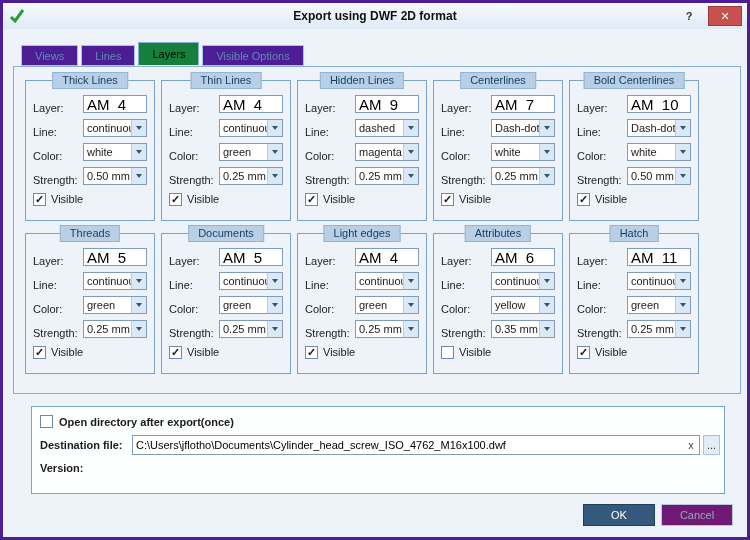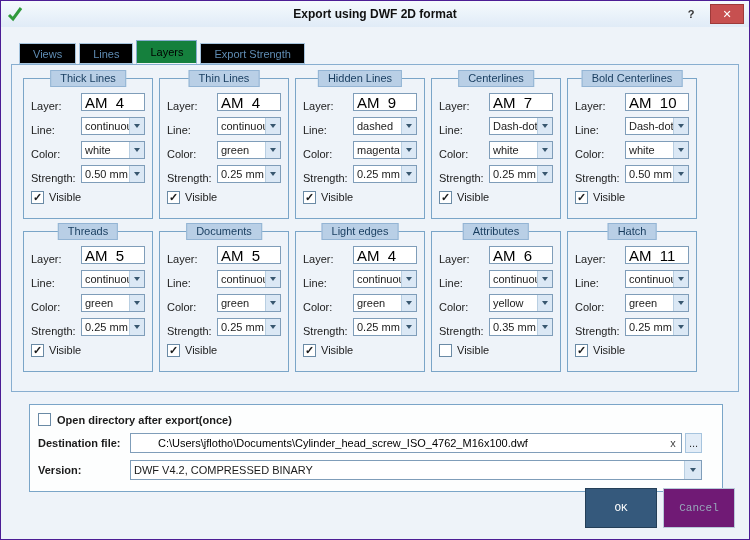--- a/index.html
+++ b/index.html
@@ -1,63 +1,63 @@
 <!DOCTYPE html>
 <html><head>
 <meta charset="utf-8">
 <style>
   html,body{margin:0;padding:0;background:#c9d6e4;}
   *{box-sizing:border-box;}
   body{font-family:"Liberation Sans", sans-serif;font-size:11px;color:#1b1b1b;}
-  .window{width:750px;height:540px;border:1px solid #4c1d95;background:#eef3f9;position:relative;overflow:hidden;}
+  .window{width:750px;height:540px;border:3px solid #4c1d95;background:#eef3f9;position:relative;overflow:hidden;}
 
   
   .titlebar{height:26px;background:linear-gradient(#f5fafd,#e0ebf7);position:relative;display:flex;align-items:center;}
   .app-icon{margin-left:6px;width:16px;height:16px;display:flex;align-items:center;}
   .title{position:absolute;left:0;right:0;text-align:center;font-weight:bold;font-size:12px;color:#101010;pointer-events:none;}
   .help-btn{position:absolute;right:46px;top:3px;width:24px;height:20px;display:flex;align-items:center;justify-content:center;font-weight:bold;color:#333;}
   .close-btn{position:absolute;right:5px;top:3px;width:34px;height:20px;background:#c75050;border:1px solid #9e3a3a;color:#fff;display:flex;align-items:center;justify-content:center;font-size:11px;}
 
   
   .tabs{position:absolute;left:18px;top:42px;display:flex;gap:3px;z-index:3;}
-  .tab{height:21px;padding:0 13px;display:flex;align-items:center;background:#000000;border:1px solid #a6c4de;color:#5f8cb3;}
+  .tab{height:21px;padding:0 13px;display:flex;align-items:center;background:#4c1d95;border:1px solid #a6c4de;color:#5f8cb3;}
   .tab.active{height:24px;margin-top:-3px;background:#15803d;border-color:#88aed0;border-bottom:1px solid #eef3f9;color:#000;font-weight:normal;}
 
   
   .panel{position:absolute;left:10px;top:63px;width:728px;height:328px;border:1px solid #88aed0;padding:13px 11px;display:flex;flex-direction:column;gap:12px;}
   .row{display:flex;gap:6px;}
 
   .group{width:130px;height:141px;border:1px solid #7aa5c8;position:relative;padding:13px 7px 5px;}
   .group-title{position:absolute;top:-9px;left:50%;transform:translateX(-50%);background:#b9cfe6;border:1px solid #93b4d4;color:#173c5e;padding:1px 9px;white-space:nowrap;line-height:13px;}
   .frow{display:flex;align-items:center;height:20px;margin-bottom:4px;}
   .flabel{width:50px;flex-shrink:0;margin-top:8px;}
   .txt{flex:1;width:100%;height:18px;border:1px solid #7f9db9;background:#fff;font-family:inherit;font-size:15px;padding:0 3px;min-width:0;}
   .dd{flex:1;height:18px;border:1px solid #7f9db9;background:#fff;display:flex;align-items:stretch;min-width:0;}
   .dd-text{flex:1;padding-left:3px;display:flex;align-items:center;overflow:hidden;white-space:nowrap;}
   .dd-btn{width:15px;background:#dbe8f5;border-left:1px solid #b9cfe2;display:flex;align-items:center;justify-content:center;}
   .dd-arrow{width:0;height:0;border-left:3.5px solid transparent;border-right:3.5px solid transparent;border-top:4px solid #38576f;}
   .vrow{display:flex;align-items:flex-start;gap:5px;margin-top:7px;}
   .cb{width:13px;height:13px;border:1px solid #6a8aa5;background:#fff;display:flex;align-items:center;justify-content:center;color:#1a1a1a;flex-shrink:0;}
   .cb.checked::after{content:"✓";font-weight:bold;font-size:11px;margin-top:-1px;}
 
   
-  .footer{position:absolute;left:28px;top:403px;width:694px;height:88px;background:#fdfefe;border:1px solid #7aa5c8;padding:8px 20px 6px 8px;}
+  .footer{position:absolute;left:28px;top:403px;width:694px;height:88px;background:#fdfefe;border:1px solid #7aa5c8;padding:8px 4px 6px 8px;}
   .frow2{display:flex;align-items:center;margin-bottom:7px;}
   .footer-label{width:92px;flex-shrink:0;font-weight:bold;}
   .bold-label{font-weight:bold;}
   .dest-wrap{flex:1;height:20px;border:1px solid #7f9db9;background:#fff;display:flex;align-items:center;min-width:0;}
-  .dest-input{flex:1;border:none;outline:none;height:100%;font-family:inherit;font-size:11px;padding:0 3px;min-width:0;background:transparent;margin-left:24px;}
+  .dest-input{flex:1;border:none;outline:none;height:100%;font-family:inherit;font-size:11px;padding:0 3px;min-width:0;background:transparent;}
   .clear-x{width:16px;text-align:center;color:#444;flex-shrink:0;}
   .browse-btn{width:17px;height:20px;margin-left:3px;background:#e3edf7;border:1px solid #a6c4de;display:flex;align-items:center;justify-content:center;color:#333;flex-shrink:0;}
   .dd-large{flex:1;height:20px;border:1px solid #7f9db9;background:#fff;display:flex;align-items:stretch;min-width:0;}
   .dd-large .dd-btn{width:17px;}
 
   
   .actions{position:absolute;right:14px;bottom:11px;display:flex;gap:6px;}
-  .btn{width:72px;height:40px;display:flex;align-items:center;justify-content:center;font-family:Liberation Mono, monospace;}
+  .btn{width:72px;height:22px;display:flex;align-items:center;justify-content:center;}
   .btn-ok{background:#35597c;border:1px solid #243f58;color:#fff;}
   .btn-cancel{background:#701a75;border:1px solid #b8cad9;color:#97a8ba;}
 </style>
 </head>
 <body>
 
 <div class="window">
 
   <div class="titlebar">
     <span class="app-icon">
@@ -67,21 +67,21 @@
     </span>
     <span class="title">Export using DWF 2D format</span>
     <span class="help-btn">?</span>
     <span class="close-btn">✕</span>
   </div>
 
   <div class="tabs">
     <div class="tab">Views</div>
     <div class="tab">Lines</div>
     <div class="tab active">Layers</div>
-    <div class="tab">Export Strength</div>
+    <div class="tab">Visible Options</div>
   </div>
 
   <div class="panel">
     <div class="row">
 
       <div class="group">
         <div class="group-title">Thick Lines</div>
         <div class="frow">
             <span class="flabel">Layer:</span>
             <input class="txt" value="AM_4" style="">
@@ -485,26 +485,20 @@
     <div class="frow2">
       <span class="footer-label">Destination file:</span>
       <span class="dest-wrap">
         <input class="dest-input" value="C:\Users\jflotho\Documents\Cylinder_head_screw_ISO_4762_M16x100.dwf" style="">
         <span class="clear-x">x</span>
       </span>
       <span class="browse-btn">...</span>
     </div>
     <div class="frow2">
       <span class="footer-label">Version:</span>
-      <div class="dd-large">
-        <span class="dd-text">DWF V4.2, COMPRESSED BINARY</span>
-        <span class="dd-btn">
-            <span class="dd-arrow"></span>
-          </span>
-      </div>
     </div>
   </div>
 
   <div class="actions">
     <div class="btn btn-ok">OK</div>
     <div class="btn btn-cancel">Cancel</div>
   </div>
 
 </div>
 

